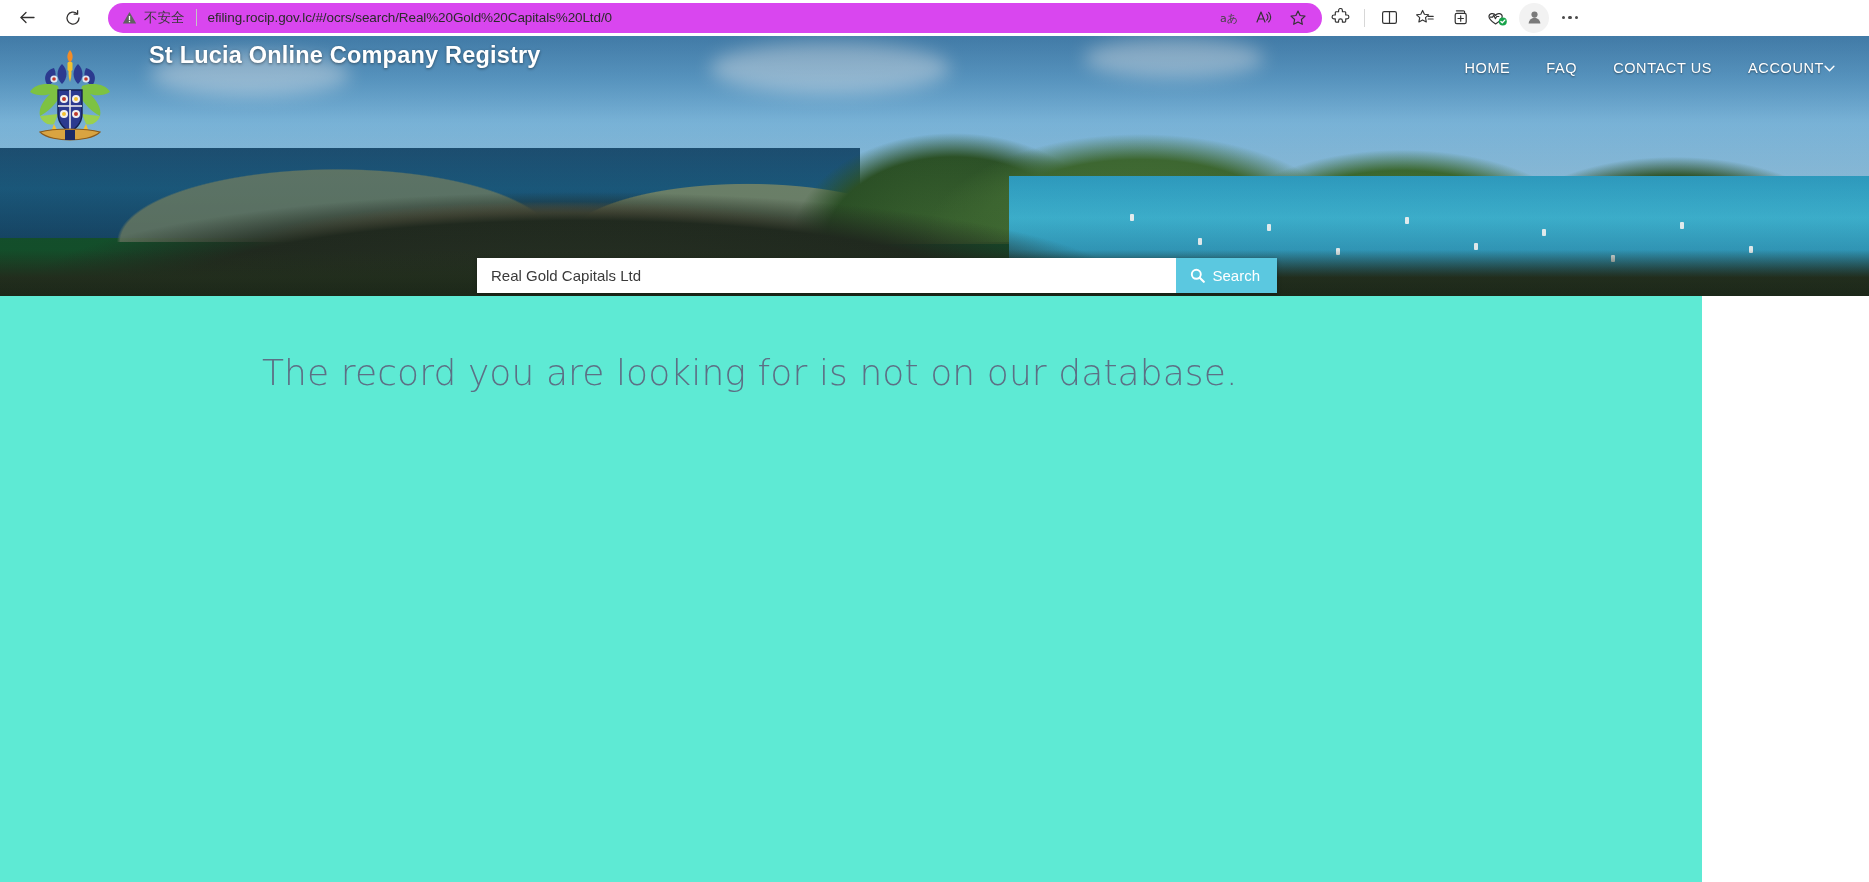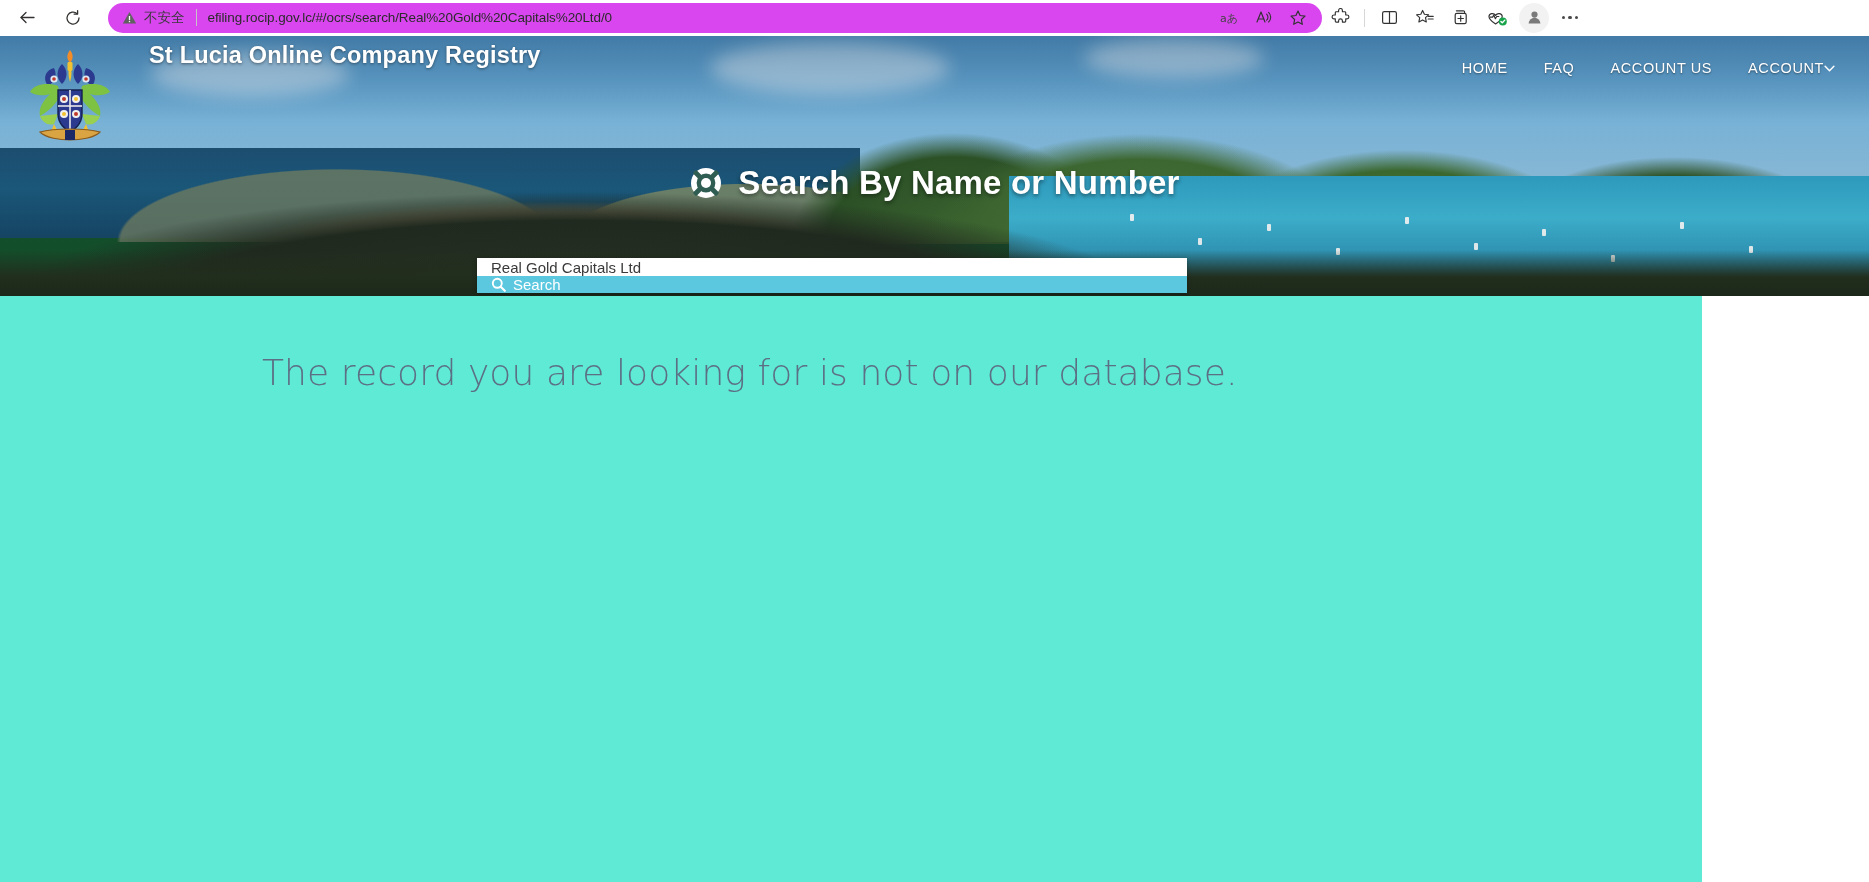--- a/index.html
+++ b/index.html
@@ -219,23 +219,22 @@
   .lifering { display: block; }
   .search-heading-text {
     font-size: 33px; font-weight: bold; color: #ffffff;
     letter-spacing: .2px;
     text-shadow: 0 2px 4px rgba(0,0,0,.45);
   }
 
   .search-row {
     position: absolute; left: 477px; top: 222px;
     display: flex; align-items: stretch;
-    width: 710px; height: 35px;
+    width: 800px; height: 35px;
     box-shadow: 0 1px 4px rgba(0,0,0,.28);
-    flex-direction: column;
   }
   .search-input {
     flex: 1 1 auto;
     border: none; outline: none;
     background: #ffffff;
     font-family: "Liberation Sans", sans-serif;
     font-size: 15px; color: #3a3a3a;
     padding: 0 14px;
   }
   .search-btn {
@@ -445,41 +444,29 @@
       <rect x="41" y="84" width="10" height="10" fill="#1b2a66"></rect>
     </svg>
 
     <div class="brand">
       <div class="brand-title">St Lucia Online Company Registry</div>
     </div>
 
     <nav class="nav">
       <a class="nav-link">HOME</a>
       <a class="nav-link">FAQ</a>
-      <a class="nav-link">ACCOUNT US</a>
+      <a class="nav-link">CONTACT US</a>
       <a class="nav-link nav-account">
         <span>ACCOUNT</span>
         <svg class="chev" viewBox="0 0 12 8">
           <path d="M1 1.5 L6 6.5 L11 1.5" fill="none" stroke="#ffffff" stroke-width="1.7" stroke-linecap="round" stroke-linejoin="round"></path>
         </svg>
       </a>
     </nav>
 
-    <div class="search-heading">
-      <svg class="lifering" width="34" height="34" viewBox="0 0 34 34">
-        <circle cx="17" cy="17" r="15" fill="#ffffff"></circle>
-        <circle cx="17" cy="17" r="9.4" fill="#2f5d52"></circle>
-        <circle cx="17" cy="17" r="5" fill="#ffffff"></circle>
-        <rect x="14.6" y="0.6" width="4.8" height="8.4" rx="1.2" fill="#2f5d52" transform="rotate(45 17 17)"></rect>
-        <rect x="14.6" y="25" width="4.8" height="8.4" rx="1.2" fill="#2f5d52" transform="rotate(45 17 17)"></rect>
-        <rect x="0.6" y="14.6" width="8.4" height="4.8" rx="1.2" fill="#2f5d52" transform="rotate(45 17 17)"></rect>
-        <rect x="25" y="14.6" width="8.4" height="4.8" rx="1.2" fill="#2f5d52" transform="rotate(45 17 17)"></rect>
-      </svg>
-      <span class="search-heading-text">Search By Name or Number</span>
-    </div>
 
     <div class="search-row">
       <input class="search-input" type="text" value="Real Gold Capitals Ltd" style="">
       <button class="search-btn">
         <svg class="mag" width="15" height="15" viewBox="0 0 15 15">
           <circle cx="6.3" cy="6.3" r="4.5" fill="none" stroke="#ffffff" stroke-width="1.9"></circle>
           <line x1="9.7" y1="9.7" x2="13.8" y2="13.8" stroke="#ffffff" stroke-width="2.1" stroke-linecap="round"></line>
         </svg>
         <span>Search</span>
       </button>

